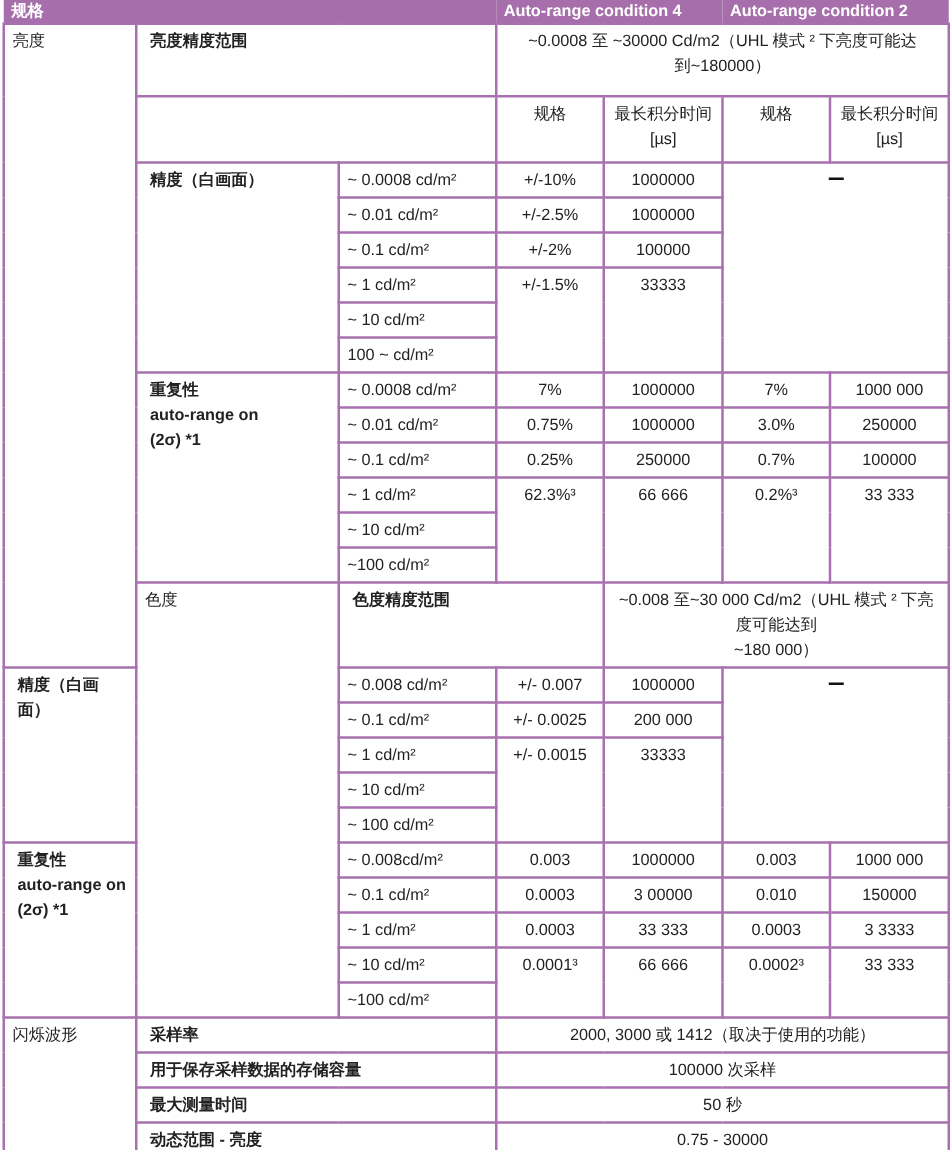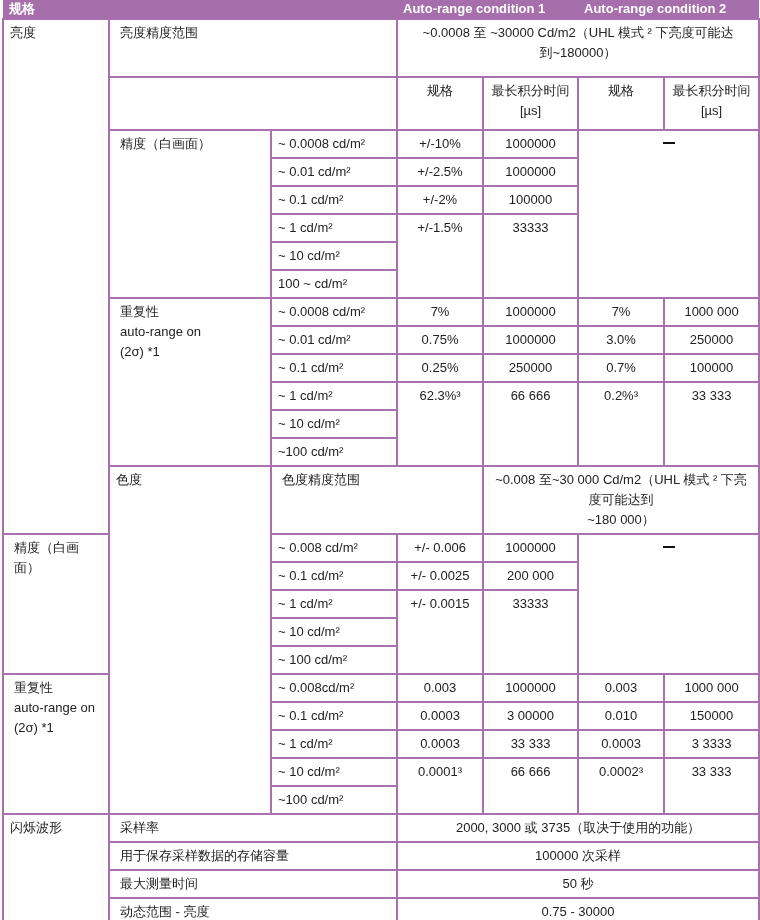--- a/index.html
+++ b/index.html
@@ -3,42 +3,42 @@
 <meta charset="utf-8">
 <style>
   html, body { margin: 0; padding: 0; background: #ffffff; }
   body { width: 760px; height: 920px; overflow: hidden; position: relative;
          font-family: "Liberation Sans", "DejaVu Sans", sans-serif; font-size: 13px; color: #222; }
   table.spec { position: absolute; left: 2px; top: 0; border-collapse: collapse; table-layout: fixed; width: 756px; }
   table.spec td { border: 2px solid #A870AE; padding: 3px 6px; vertical-align: top; line-height: 20px; }
   table.spec tr.hdr td { background: #A66FAB; color: #fff; font-weight: bold; border: none; border-bottom: 2px solid #A870AE; height: 16px; line-height: 16px; padding: 1px 6px; }
   .c { text-align: center; }
   .l { text-align: left; }
-  .cell-pad { padding-left: 10px !important; }
+  .cell-pad { padding-left: 10px !important; font-weight: bold; }
   .sub-lines span { display: block; }
   .dash { display: inline-block; width: 12px; height: 2px; background: #111; vertical-align: middle; margin-top: -4px; }
 </style>
 </head>
 <body>
 
 <table class="spec">
   <colgroup>
     <col style="width:106px">
       <col style="width:162px">
       <col style="width:126px">
     <col style="width:86px">
       <col style="width:95px">
       <col style="width:86px">
       <col style="width:95px">
   </colgroup>
 
   <tbody>
       <tr class="hdr">
     <td colspan="3" class="l">规格</td>
-    <td colspan="2" class="l">Auto-range condition 1</td>
+    <td colspan="2" class="l">Auto-range condition 4</td>
     <td colspan="2" class="l">Auto-range condition 2</td>
   </tr>
 
   <tr style="height:58px">
     <td rowspan="15">亮度</td>
     <td colspan="2" class="cell-pad">亮度精度范围</td>
     <td colspan="4" class="c sub-lines">
       <span>~0.0008 至 ~30000 Cd/m2（UHL 模式 ² 下亮度可能达</span>
       <span>到~180000）</span>
     </td>
@@ -125,21 +125,21 @@
     <td colspan="2" class="cell-pad">色度精度范围</td>
     <td colspan="4" class="c sub-lines">
       <span>~0.008 至~30 000 Cd/m2（UHL 模式 ² 下亮度可能达到</span>
       <span>~180 000）</span>
     </td>
   </tr>
 
   <tr>
     <td rowspan="5" class="cell-pad">精度（白画面）</td>
     <td>~ 0.008 cd/m²</td>
-    <td class="c">+/- 0.006</td>
+    <td class="c">+/- 0.007</td>
     <td class="c">1000000</td>
     <td rowspan="5" colspan="2" class="c"><span class="dash"></span></td>
   </tr>
   <tr>
     <td>~ 0.1 cd/m²</td>
     <td class="c">+/- 0.0025</td>
     <td class="c">200 000</td>
   </tr>
   <tr>
     <td>~ 1 cd/m²</td>
@@ -186,21 +186,21 @@
     <td rowspan="2" class="c">0.0002³</td>
     <td rowspan="2" class="c">33 333</td>
   </tr>
   <tr>
     <td>~100 cd/m²</td>
   </tr>
 
   <tr>
     <td rowspan="4">闪烁波形</td>
     <td colspan="2" class="cell-pad">采样率</td>
-    <td colspan="4" class="c">2000, 3000 或 3735（取决于使用的功能）</td>
+    <td colspan="4" class="c">2000, 3000 或 1412（取决于使用的功能）</td>
   </tr>
   <tr>
     <td colspan="2" class="cell-pad">用于保存采样数据的存储容量</td>
     <td colspan="4" class="c">100000 次采样</td>
   </tr>
   <tr>
     <td colspan="2" class="cell-pad">最大测量时间</td>
     <td colspan="4" class="c">50 秒</td>
   </tr>
   <tr>

